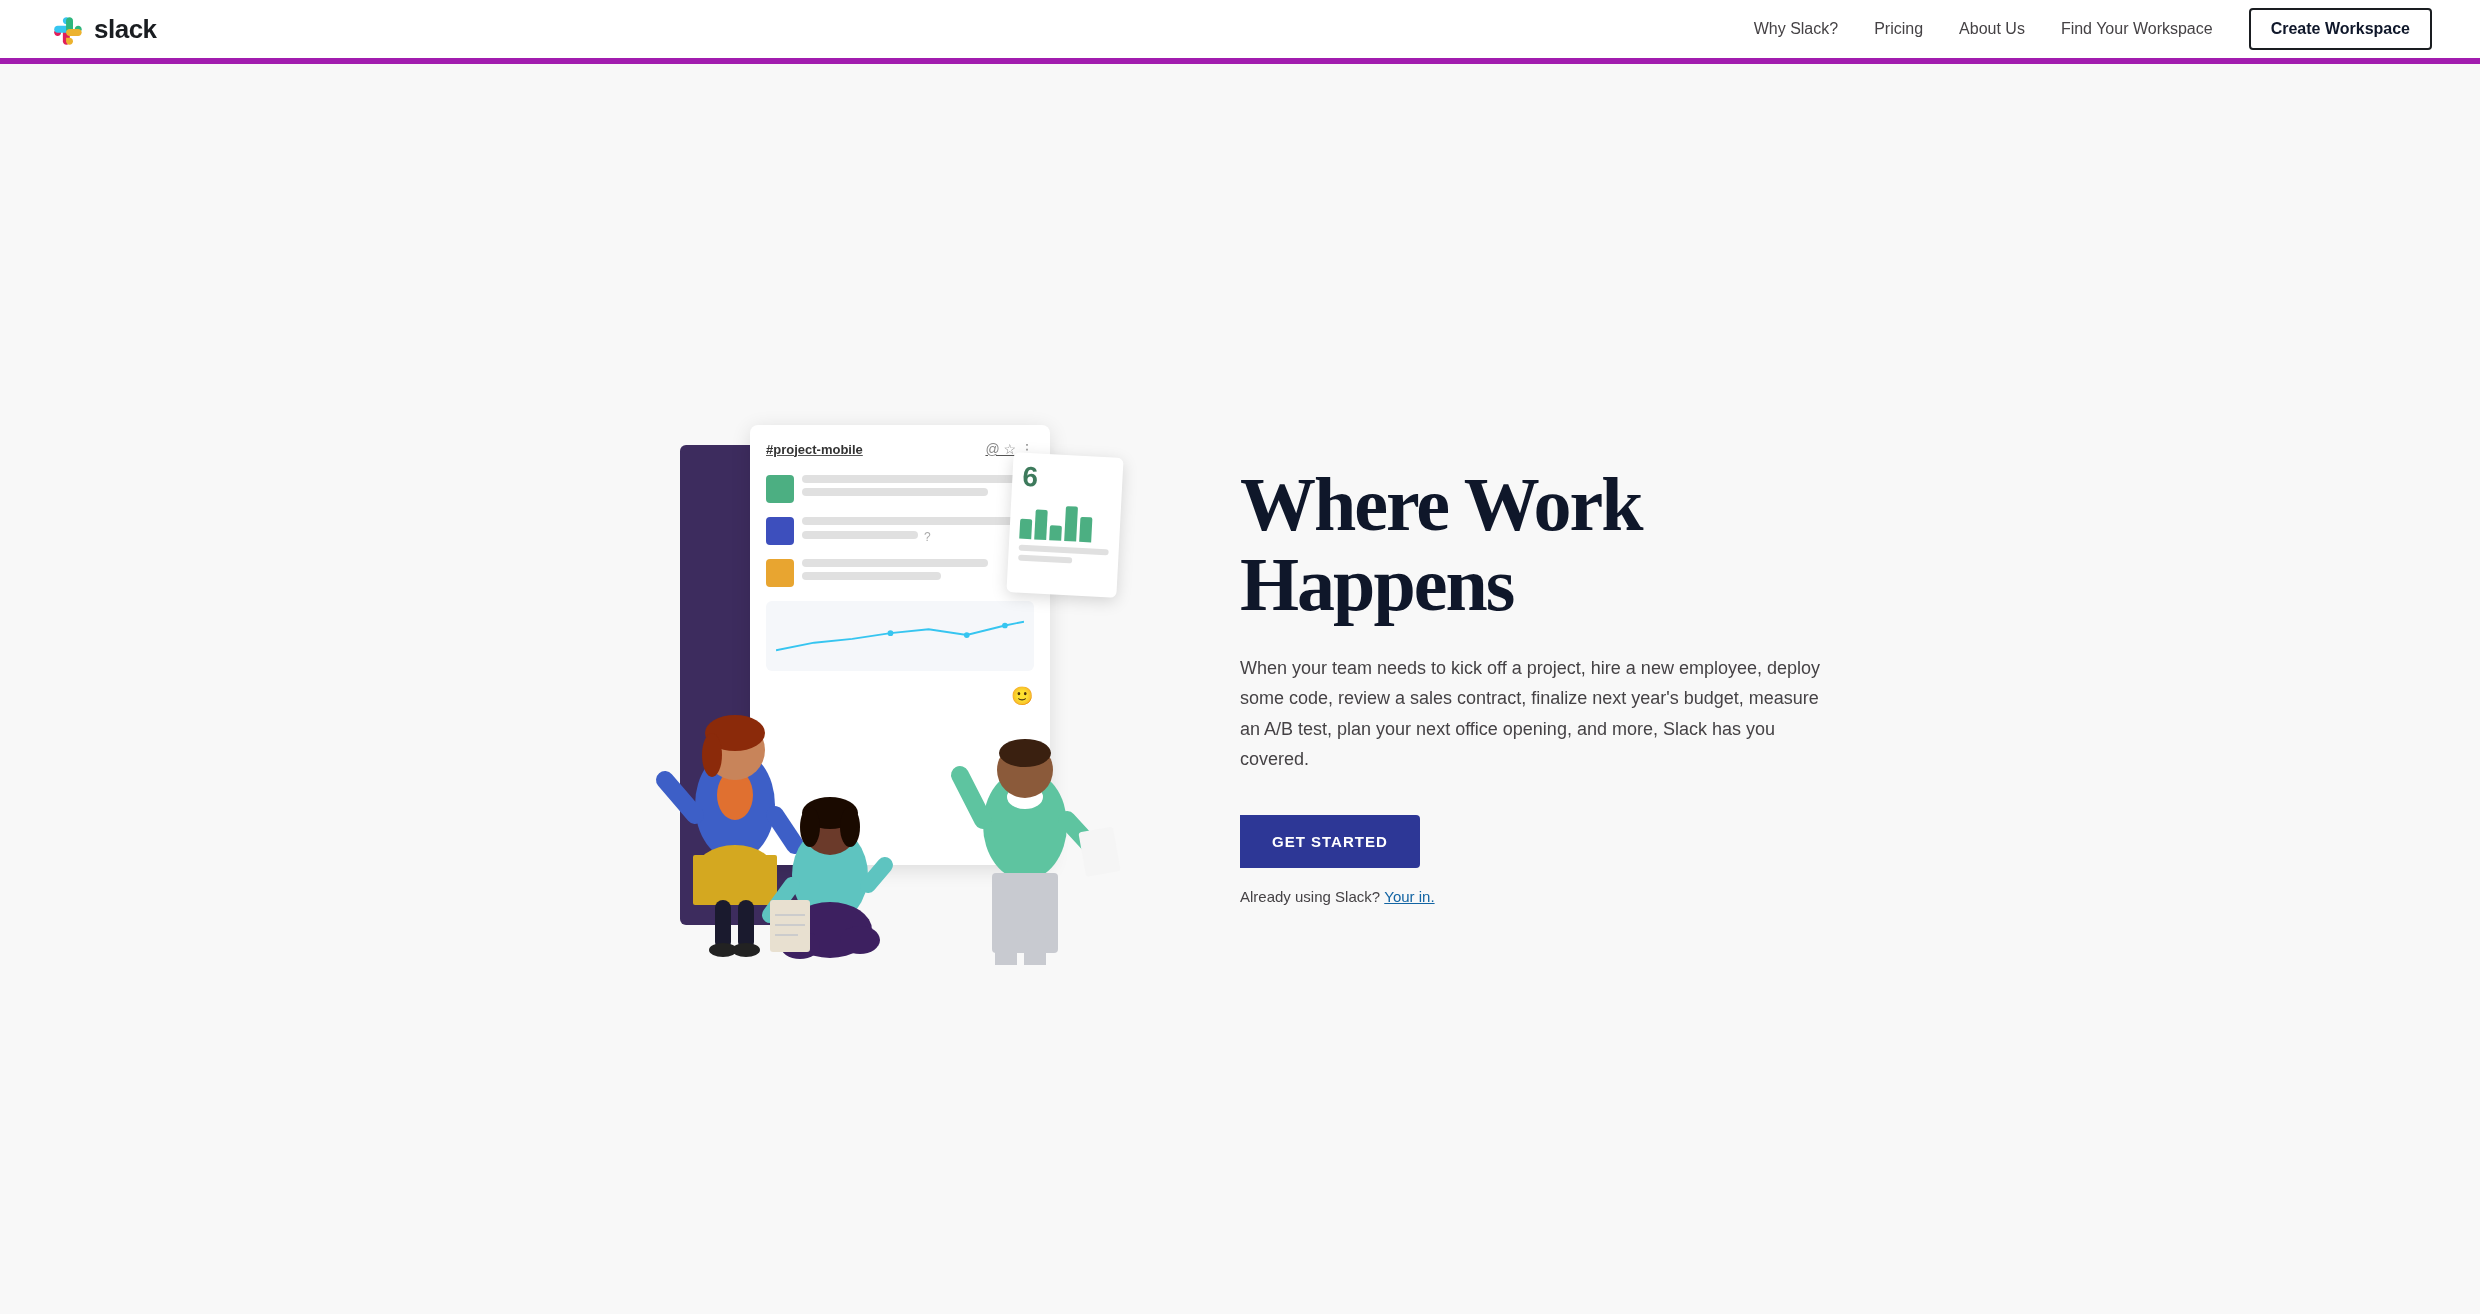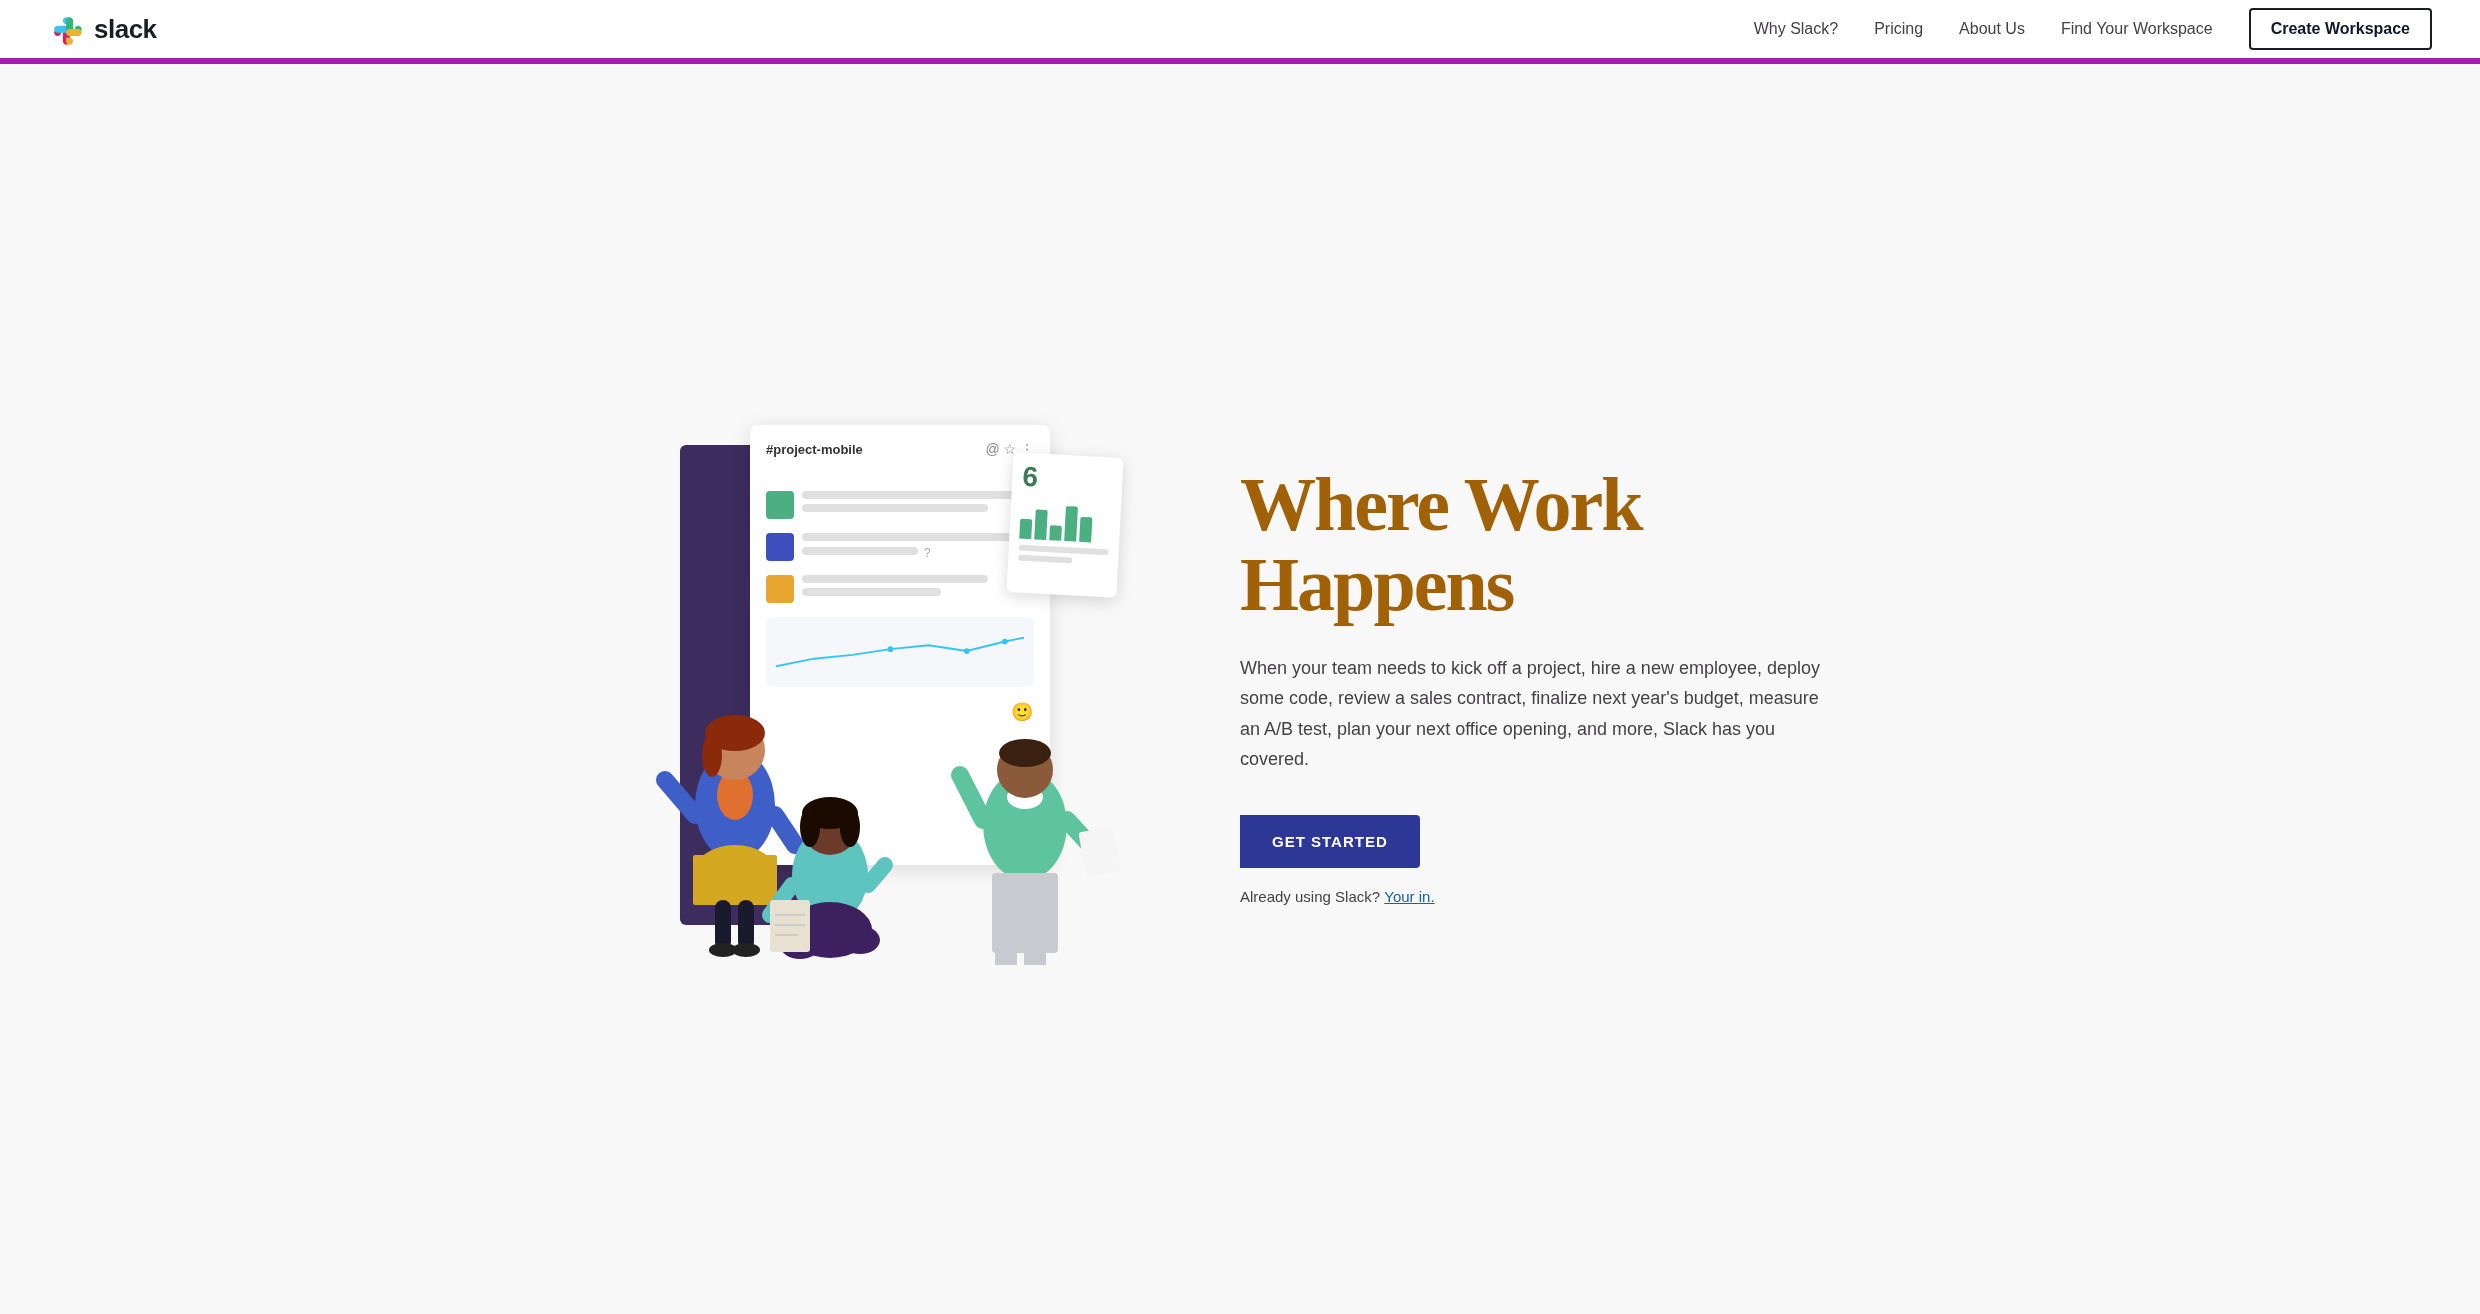--- a/index.html
+++ b/index.html
@@ -95,23 +95,24 @@
       border-radius: 8px;
       box-shadow: 0 4px 20px rgba(0,0,0,0.12);
       padding: 16px;
       overflow: hidden;
     }
 
     .panel-header {
       display: flex;
       align-items: center;
       justify-content: space-between;
-      margin-bottom: 34px;
+      margin-bottom: 18px;
       color: #555;
       font-size: 13px;
+      text-decoration: underline;
     }
 
     .panel-header-title { font-weight: 600; color: #333; }
     .panel-icons { display: flex; gap: 10px; color: #888; font-size: 14px; }
 
     .msg-row {
       display: flex;
       align-items: flex-start;
       gap: 8px;
       margin-bottom: 14px;
@@ -183,21 +184,21 @@
 
     
     .hero-text {
       flex: 1;
       padding-left: 60px;
     }
 
     .hero-heading {
       font-size: 76px;
       font-weight: 900;
-      color: #a16207;
+      color: #0f172a;
       line-height: 1.05;
       letter-spacing: -2px;
       margin-bottom: 28px;
       font-family: 'Georgia', serif;
     }
 
     .hero-subtitle {
       font-size: 18px;
       color: #454245;
       line-height: 1.7;

